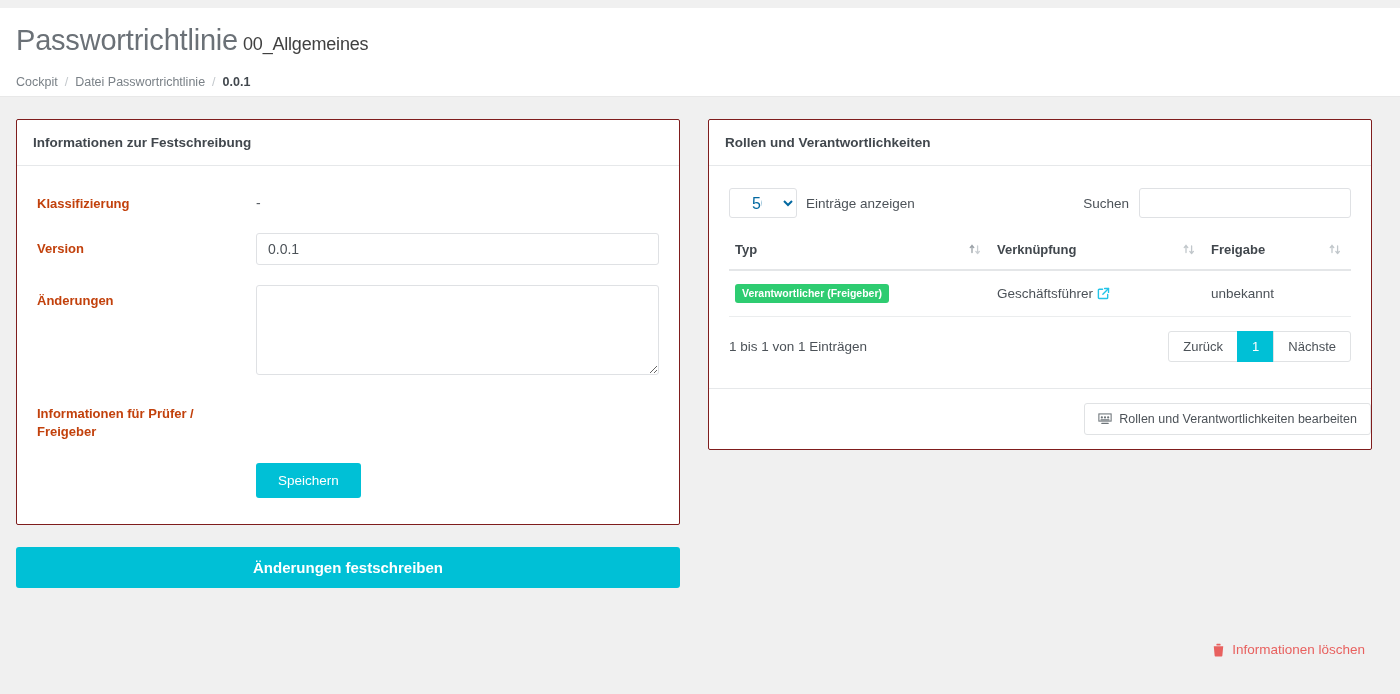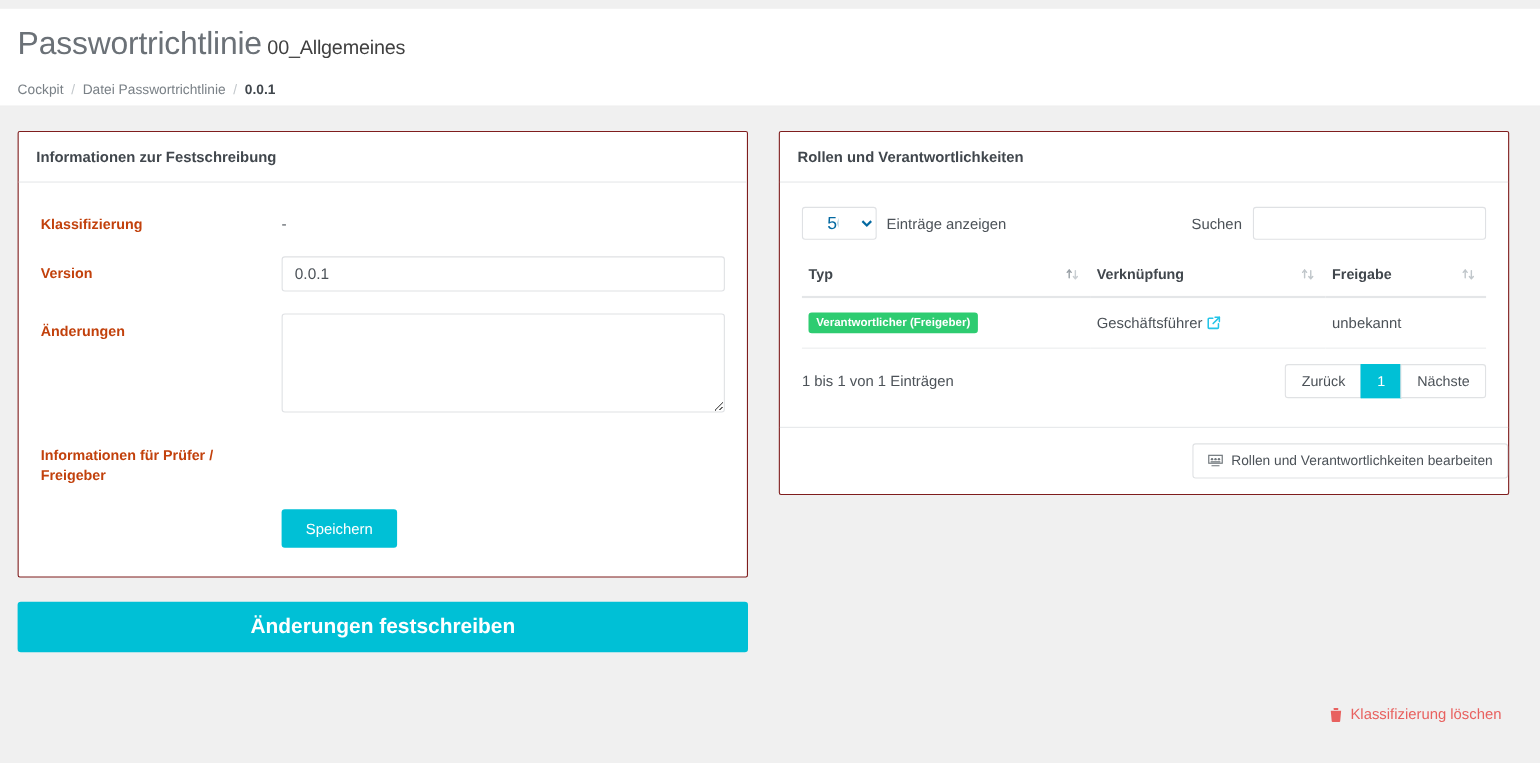--- a/index.html
+++ b/index.html
@@ -128,21 +128,21 @@
   }
   .save-row { margin-top: 22px; padding-left: 219px; }
 
   .btn-block-primary {
     display: block;
     width: 100%;
     background: #00c0d6;
     color: #ffffff;
     border: none;
     border-radius: 3px;
-    font-size: 19px;
+    font-size: 15px;
     font-weight: bold;
     padding: 12px 0;
     margin-top: 22px;
     cursor: pointer;
     font-family: "Liberation Sans", sans-serif;
   }
 
   
   .dt-top {
     display: flex;
@@ -441,20 +441,20 @@
         </div>
 
         <div class="delete-row">
           <button class="btn-danger-link">
             <span>
               <svg width="13" height="14" viewBox="0 0 14 16" fill="none">
                 <path d="M1.6 3.6 H12.4 L11.4 14.6 A0.9 0.9 0 0 1 10.5 15.3 H3.5 A0.9 0.9 0 0 1 2.6 14.6 Z" fill="#e8615f"></path>
                 <rect x="4.6" y="0.8" width="4.8" height="2" rx="0.5" fill="#e8615f"></rect>
               </svg>
             </span>
-            <span>Klassifizierung löschen</span>
+            <span>Informationen löschen</span>
           </button>
         </div>
       </div>
 
     </div>
   </div>
 </div>
 
 </body></html>

